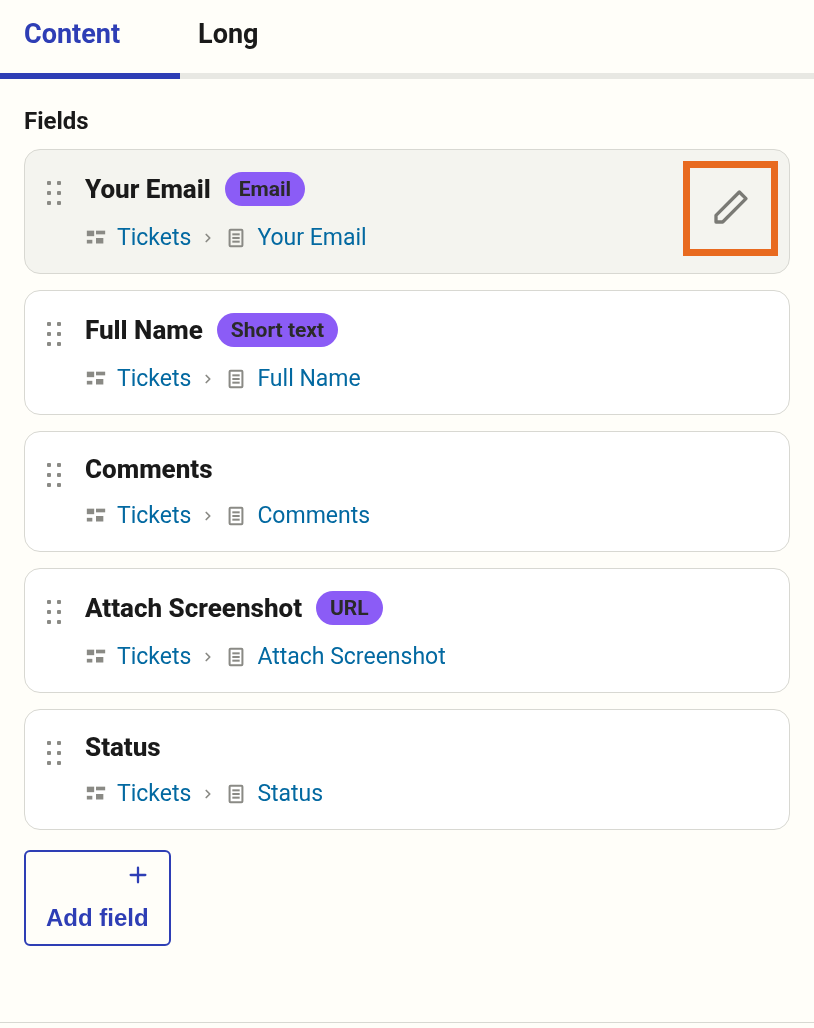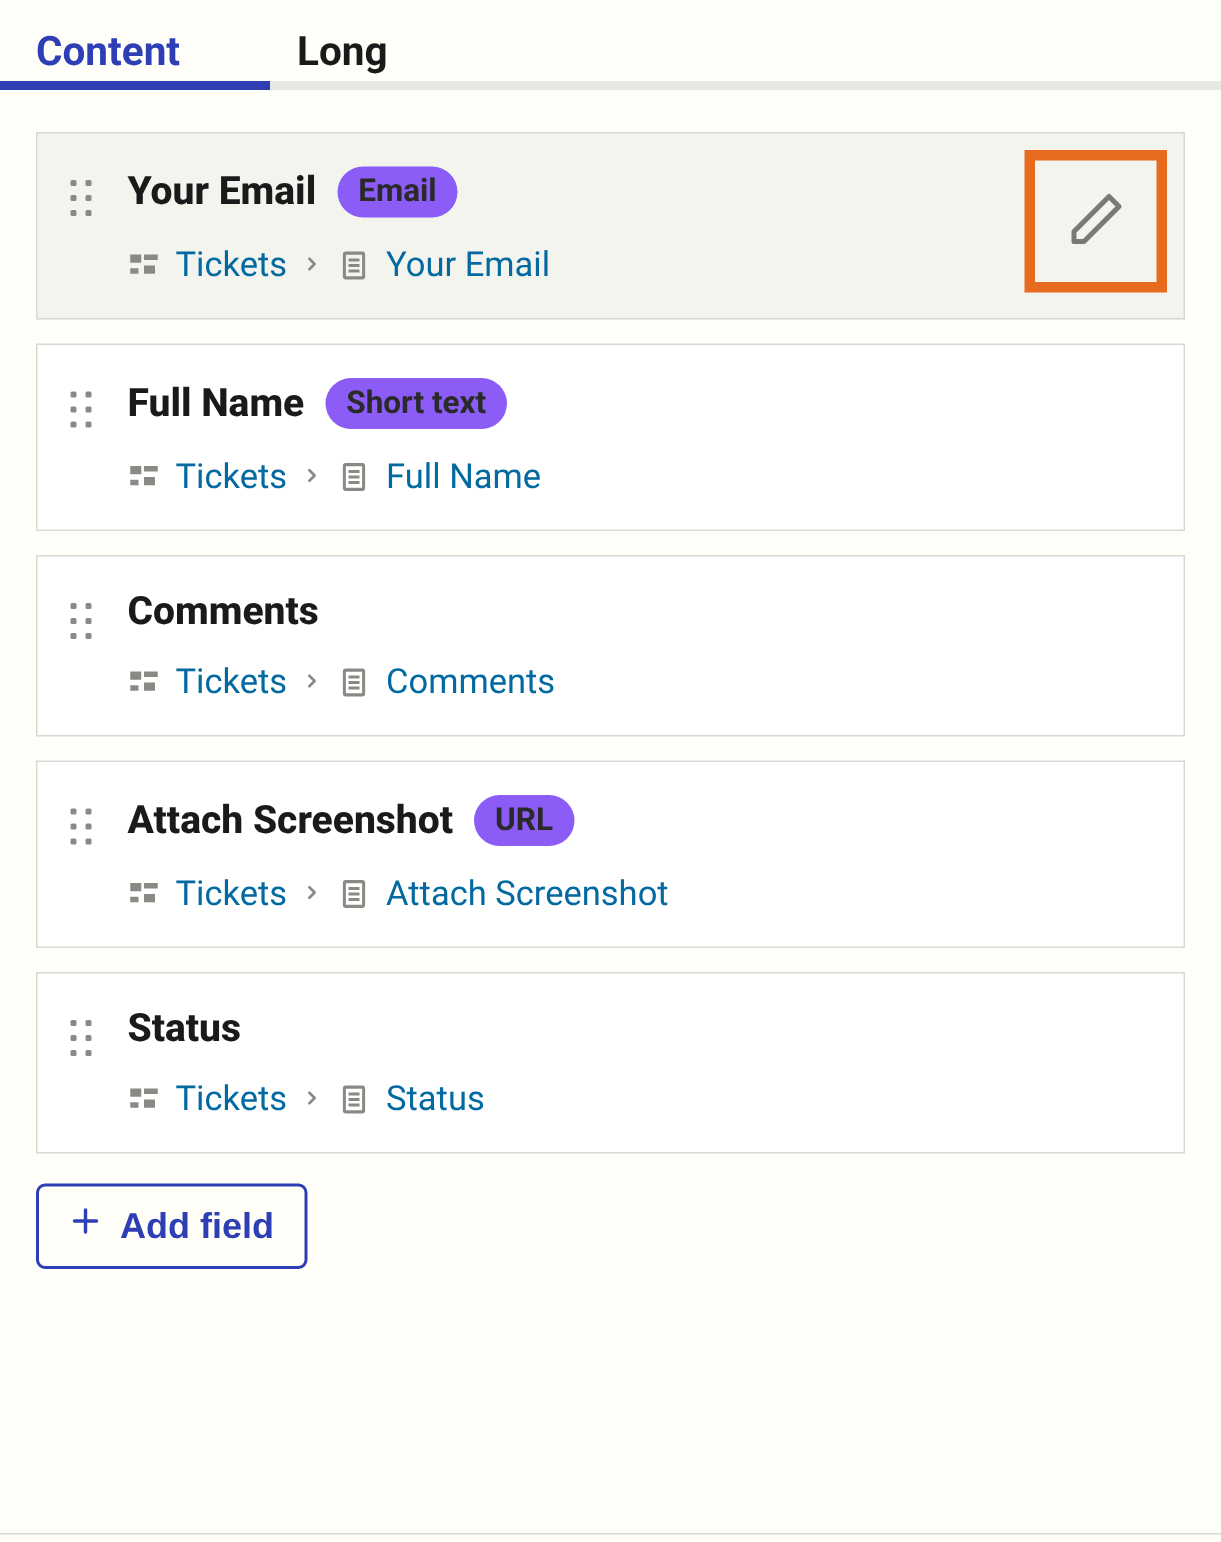--- a/index.html
+++ b/index.html
@@ -15,21 +15,21 @@
       align-items: center;
       gap: 78px;
       padding: 18px 24px 0 24px;
       border-bottom: 6px solid #e8e8e3;
       position: relative;
     }
     .tab {
       font-size: 27px;
       font-weight: 700;
       color: #1a1a1a;
-      padding-bottom: 4px;
+      padding-bottom: 23px;
       cursor: pointer;
       display: flex;
       align-items: center;
       gap: 10px;
     }
     .tab.active {
       color: #2e3eb5;
     }
     .tab-underline {
       position: absolute;
@@ -56,21 +56,21 @@
     }
     .section-title {
       font-size: 24px;
       font-weight: 700;
       color: #1a1a1a;
       margin-bottom: 14px;
     }
     .field-card {
       background: #fff;
       border: 1px solid #d8d8d2;
-      border-radius: 0;
+      border-radius: 16px;
       padding: 22px 22px 22px 14px;
       margin-bottom: 16px;
       display: flex;
       align-items: flex-start;
       gap: 16px;
       position: relative;
     }
     .field-card.hovered {
       background: #f4f4ef;
     }
@@ -146,20 +146,21 @@
       gap: 12px;
       border: 2px solid #2e3eb5;
       color: #2e3eb5;
       background: none;
       font-size: 24px;
       font-weight: 700;
       padding: 12px 20px;
       border-radius: 6px;
       cursor: pointer;
       margin-top: 4px;
+      flex-direction: column;
     }
     .plus svg { width: 22px; height: 22px; }
     .bottom-rule {
       position: absolute;
       bottom: 5px;
       left: 0;
       right: 0;
       height: 1px;
       background: #d8d8d2;
     }
@@ -171,20 +172,21 @@
   <div class="tab active">
     <span>Content</span>
   </div>
   <div class="tab">
     <span>Long</span>
   </div>
   <div class="tab-underline"></div>
 </div>
 
 <div class="section">
+  <div class="section-title">Fields</div>
   <div id="fields-container">
       <div class="field-card hovered">
         <div class="drag-handle">
           <span></span>
           <span></span>
           <span></span>
           <span></span>
           <span></span>
           <span></span>
         </div>

